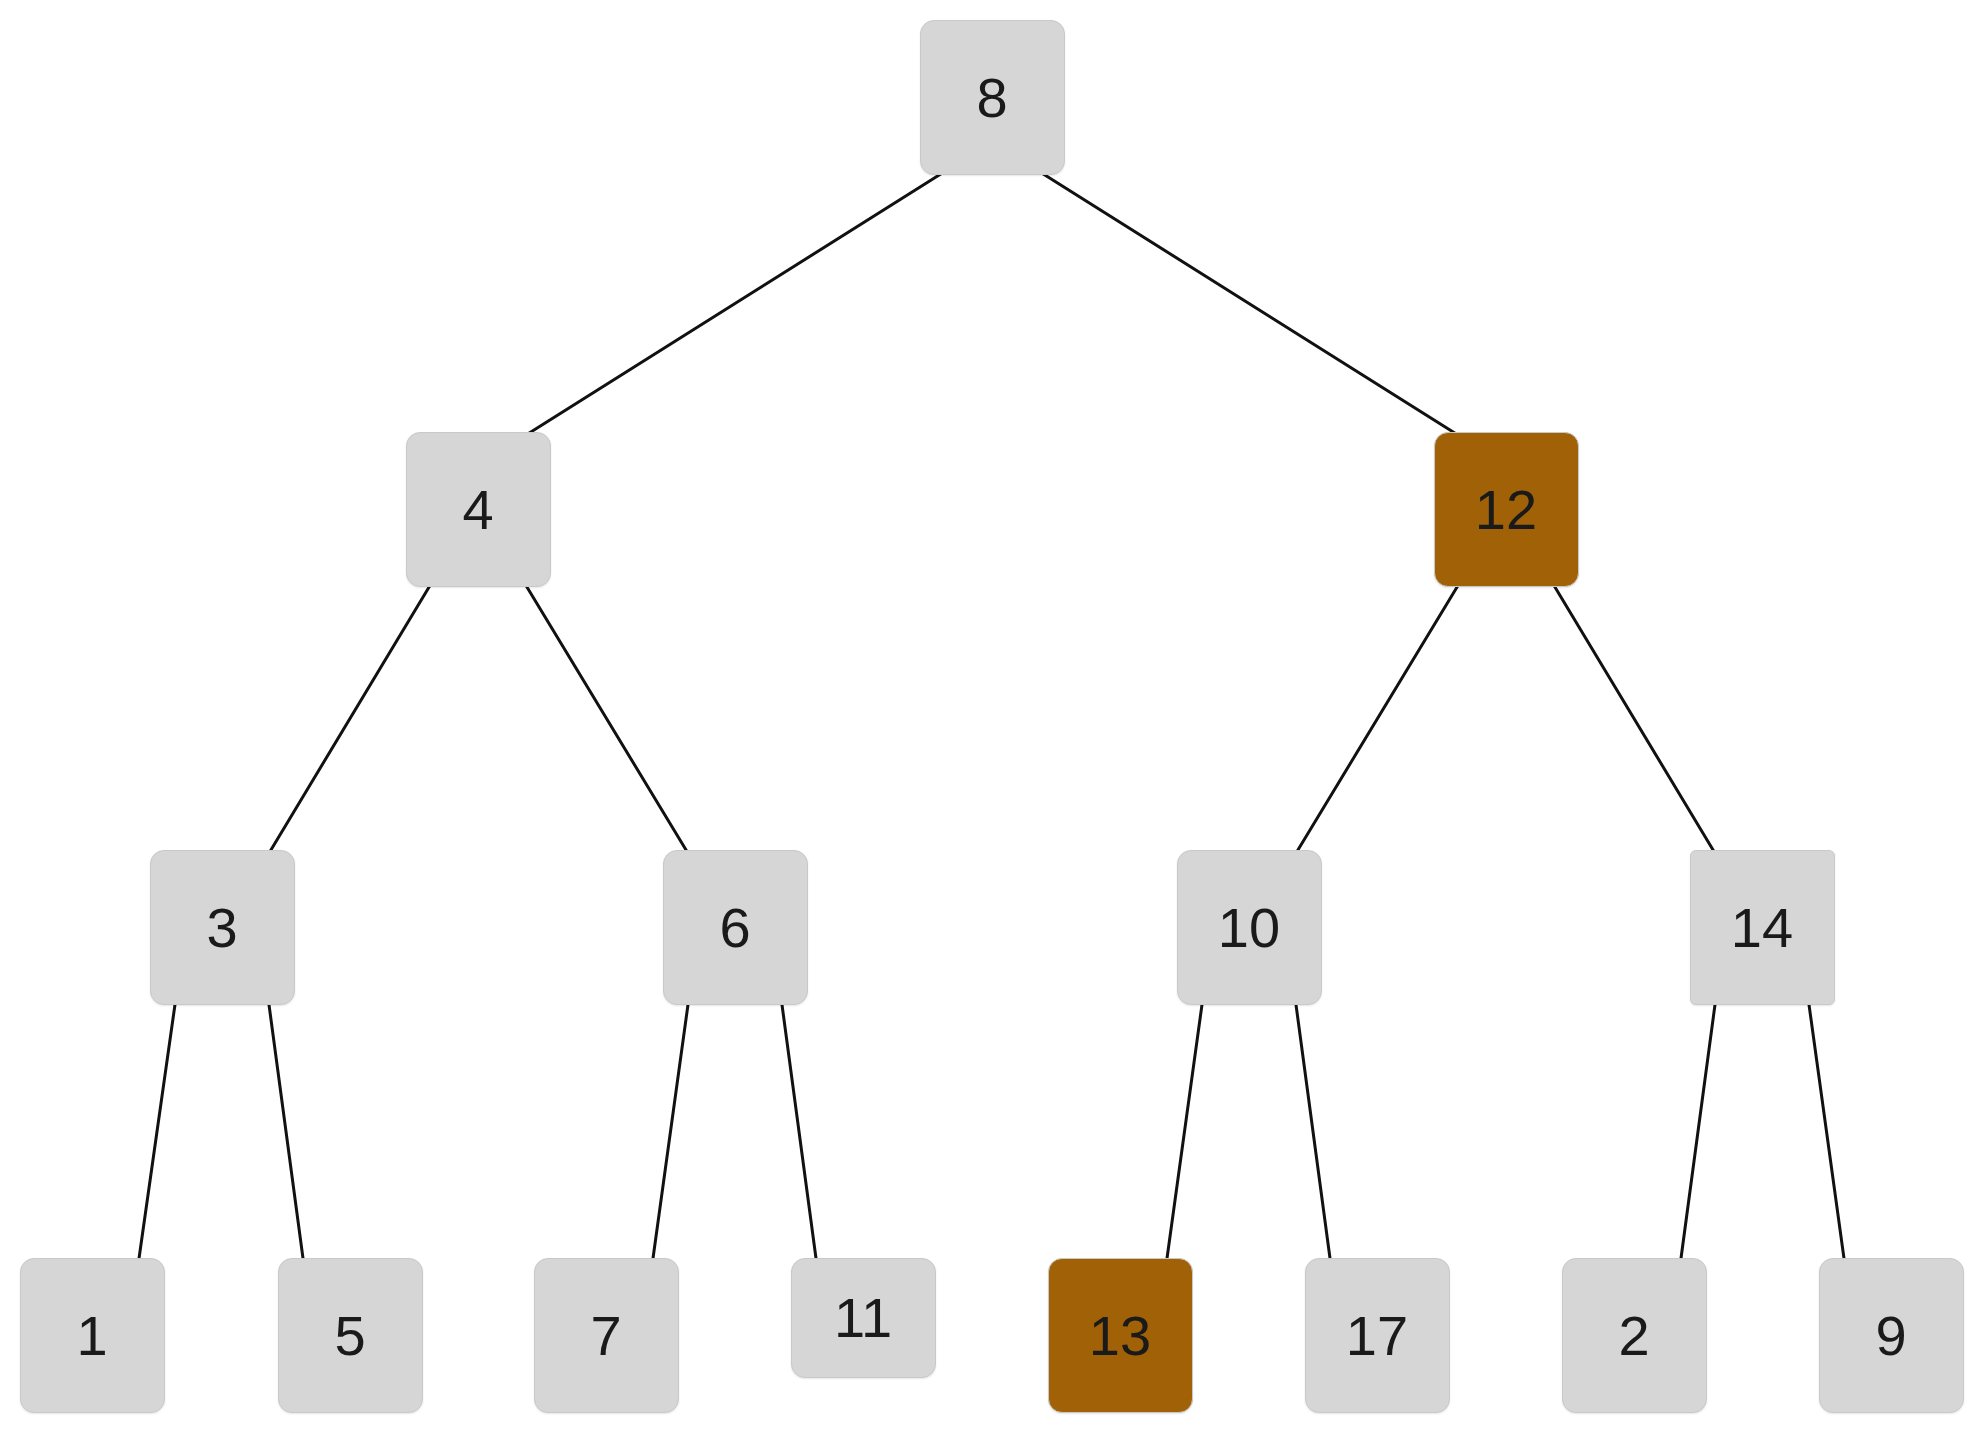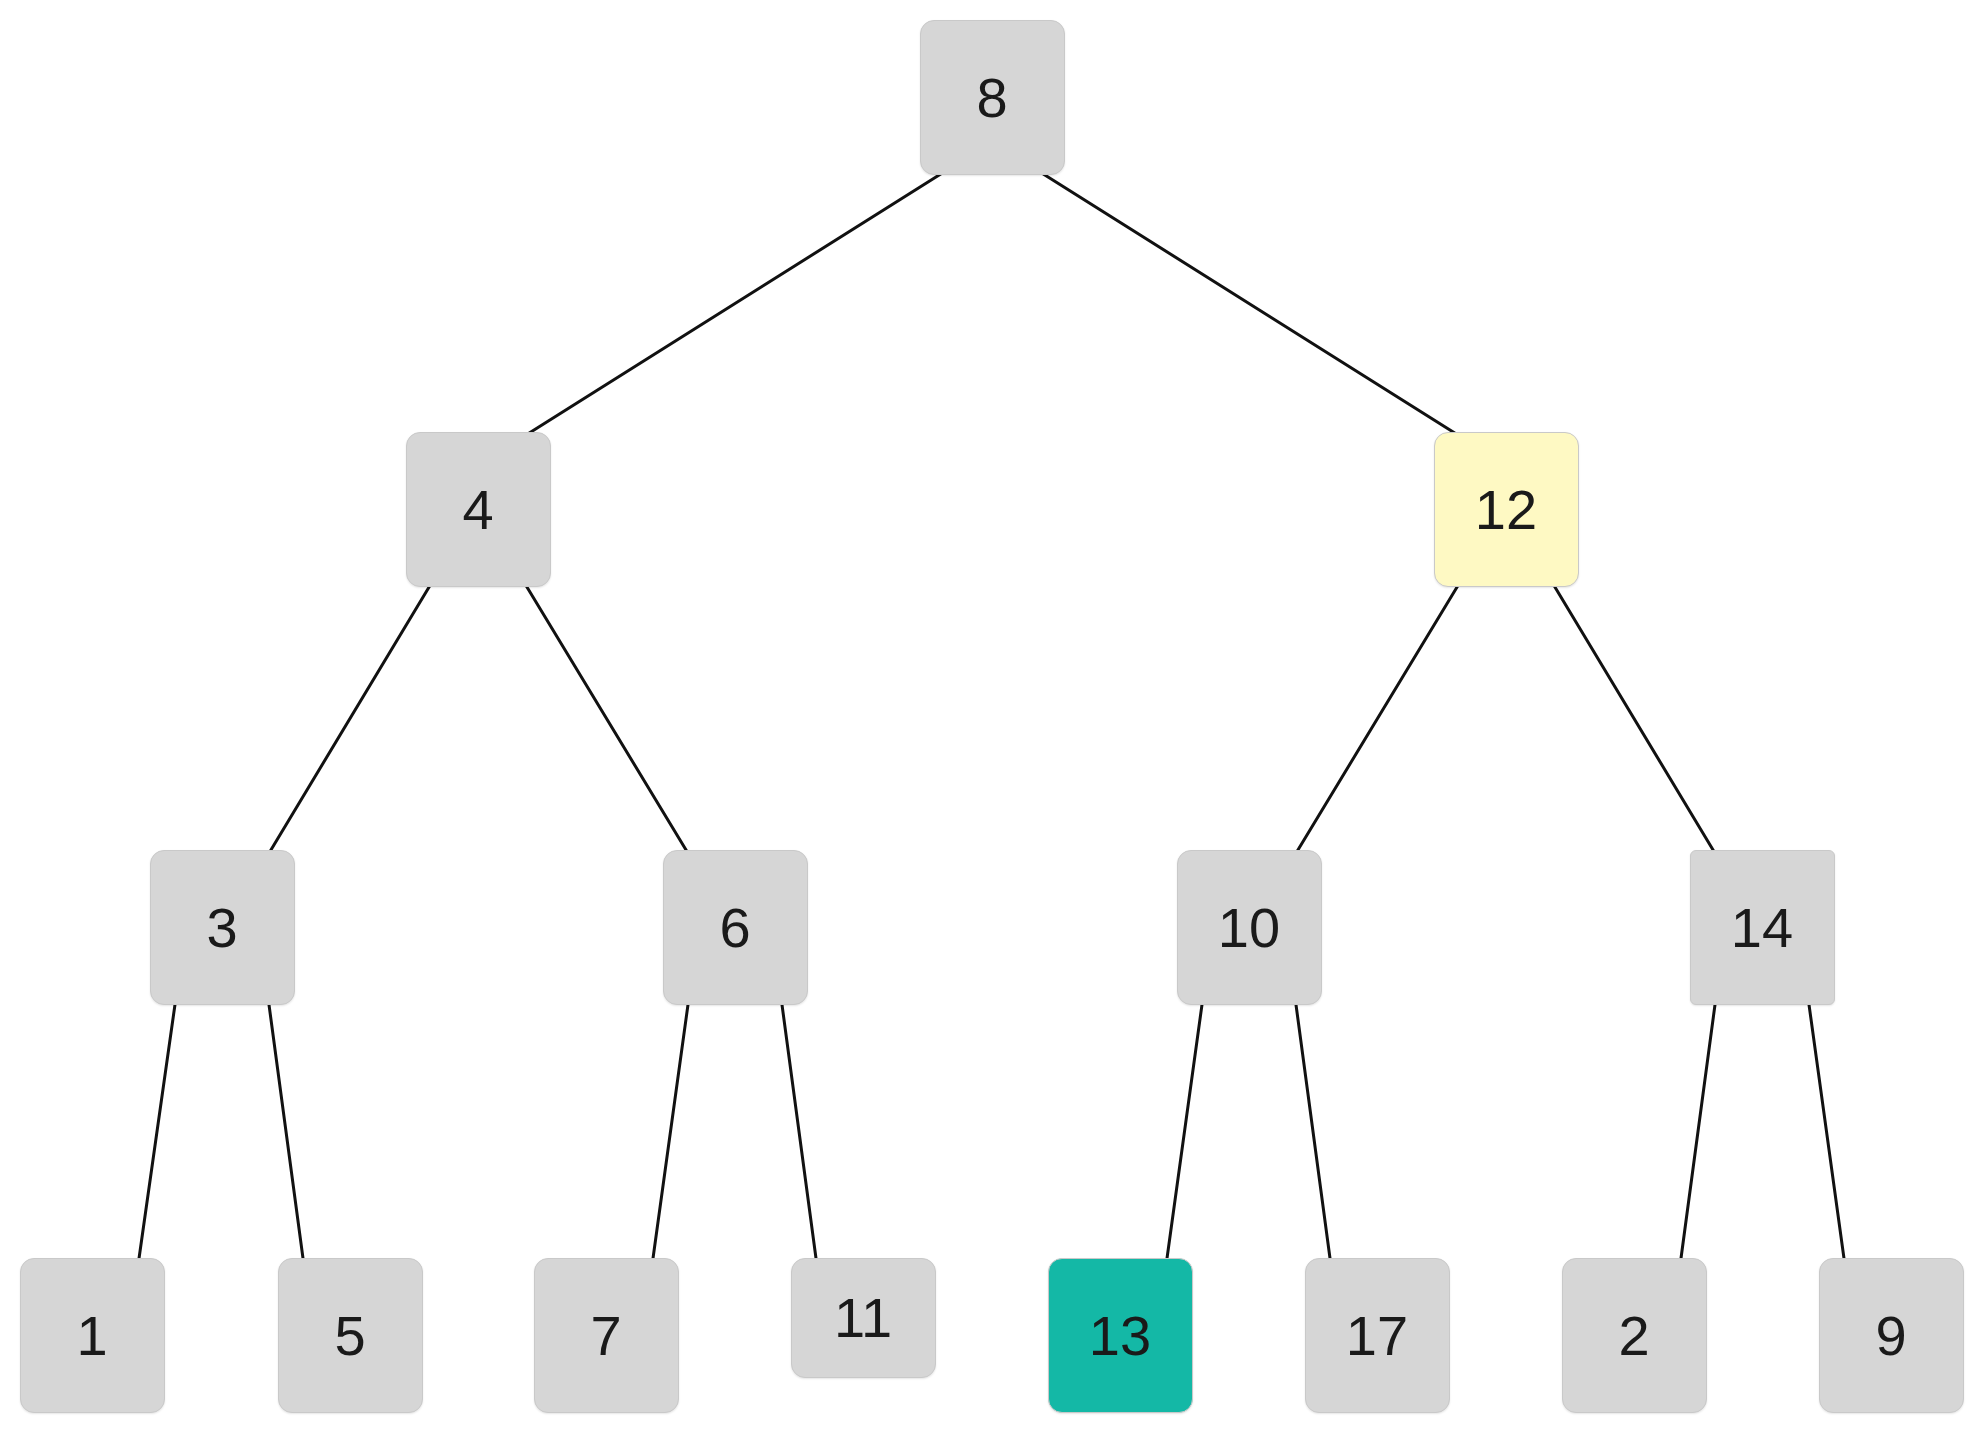--- a/index.html
+++ b/index.html
@@ -73,21 +73,21 @@
       <line x1="1715.5" y1="1001" x2="1680.5" y2="1262" stroke="#111111" stroke-width="3" stroke-linecap="round"></line>
       <line x1="1808.5" y1="1001" x2="1844.5" y2="1262" stroke="#111111" stroke-width="3" stroke-linecap="round"></line>
     </svg>
   <div id="node-layer">
       <div class="tree-node" style="left: 919.5px; top: 20px; width: 145px; height: 155px; background: rgb(214, 214, 214); border-color: rgb(201, 201, 201); border-radius: 14px;">
         <span class="node-label" style="color: rgb(26, 26, 26);">8</span>
       </div>
       <div class="tree-node" style="left: 405.5px; top: 432px; width: 145px; height: 155px; background: rgb(214, 214, 214); border-color: rgb(201, 201, 201); border-radius: 14px;">
         <span class="node-label" style="color: rgb(26, 26, 26);">4</span>
       </div>
-      <div class="tree-node" style="left: 1433.5px; top: 432px; width: 145px; height: 155px; background: #fef9c3; border-color: rgb(201, 201, 201); border-radius: 14px;">
+      <div class="tree-node" style="left: 1433.5px; top: 432px; width: 145px; height: 155px; background: #a16207; border-color: rgb(201, 201, 201); border-radius: 14px;">
         <span class="node-label" style="color: rgb(26, 26, 26);">12</span>
       </div>
       <div class="tree-node" style="left: 149.5px; top: 850px; width: 145px; height: 155px; background: rgb(214, 214, 214); border-color: rgb(201, 201, 201); border-radius: 14px;">
         <span class="node-label" style="color: rgb(26, 26, 26);">3</span>
       </div>
       <div class="tree-node" style="left: 662.5px; top: 850px; width: 145px; height: 155px; background: rgb(214, 214, 214); border-color: rgb(201, 201, 201); border-radius: 14px;">
         <span class="node-label" style="color: rgb(26, 26, 26);">6</span>
       </div>
       <div class="tree-node" style="left: 1176.5px; top: 850px; width: 145px; height: 155px; background: rgb(214, 214, 214); border-color: rgb(201, 201, 201); border-radius: 14px; justify-content: center;">
         <span class="node-label" style="color: rgb(26, 26, 26);">10</span>
@@ -100,21 +100,21 @@
       </div>
       <div class="tree-node" style="left: 277.5px; top: 1258px; width: 145px; height: 155px; background: rgb(214, 214, 214); border-color: rgb(201, 201, 201); border-radius: 14px;">
         <span class="node-label" style="color: rgb(26, 26, 26);">5</span>
       </div>
       <div class="tree-node" style="left: 533.5px; top: 1258px; width: 145px; height: 155px; background: rgb(214, 214, 214); border-color: rgb(201, 201, 201); border-radius: 14px;">
         <span class="node-label" style="color: rgb(26, 26, 26);">7</span>
       </div>
       <div class="tree-node" style="left: 790.5px; top: 1258px; width: 145px; height: 120px; background: rgb(214, 214, 214); border-color: rgb(201, 201, 201); border-radius: 14px;">
         <span class="node-label" style="color: rgb(26, 26, 26);">11</span>
       </div>
-      <div class="tree-node" style="left: 1047.5px; top: 1258px; width: 145px; height: 155px; background: #14b8a6; border-color: rgb(201, 201, 201); border-radius: 14px;">
+      <div class="tree-node" style="left: 1047.5px; top: 1258px; width: 145px; height: 155px; background: #a16207; border-color: rgb(201, 201, 201); border-radius: 14px;">
         <span class="node-label" style="color: rgb(26, 26, 26);">13</span>
       </div>
       <div class="tree-node" style="left: 1304.5px; top: 1258px; width: 145px; height: 155px; background: rgb(214, 214, 214); border-color: rgb(201, 201, 201); border-radius: 14px;">
         <span class="node-label" style="color: rgb(26, 26, 26);">17</span>
       </div>
       <div class="tree-node" style="left: 1561.5px; top: 1258px; width: 145px; height: 155px; background: rgb(214, 214, 214); border-color: rgb(201, 201, 201); border-radius: 14px;">
         <span class="node-label" style="color: rgb(26, 26, 26);">2</span>
       </div>
       <div class="tree-node" style="left: 1818.5px; top: 1258px; width: 145px; height: 155px; background: rgb(214, 214, 214); border-color: rgb(201, 201, 201); border-radius: 14px;">
         <span class="node-label" style="color: rgb(26, 26, 26);">9</span>

